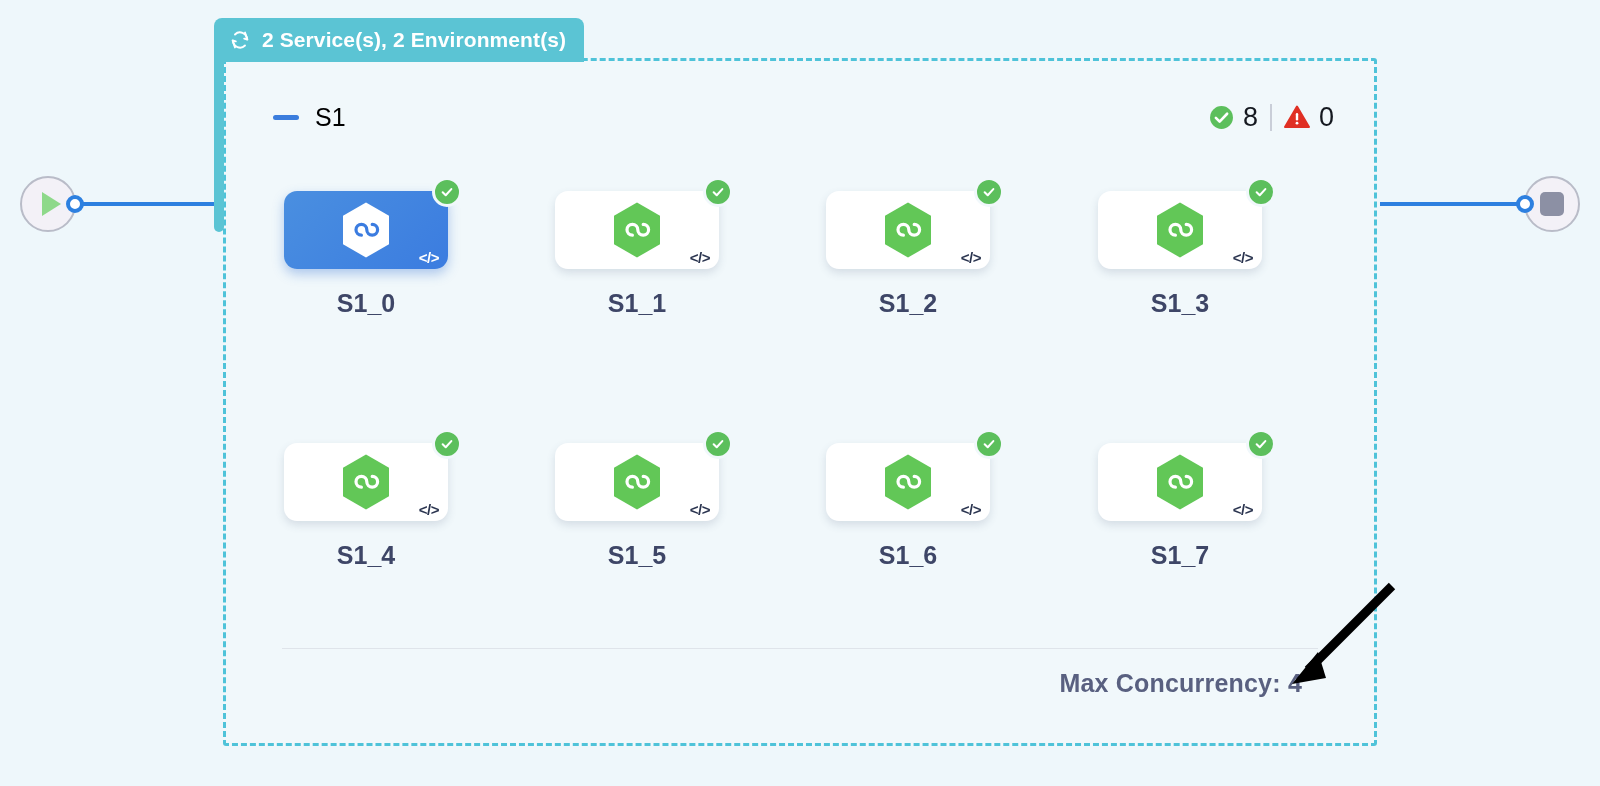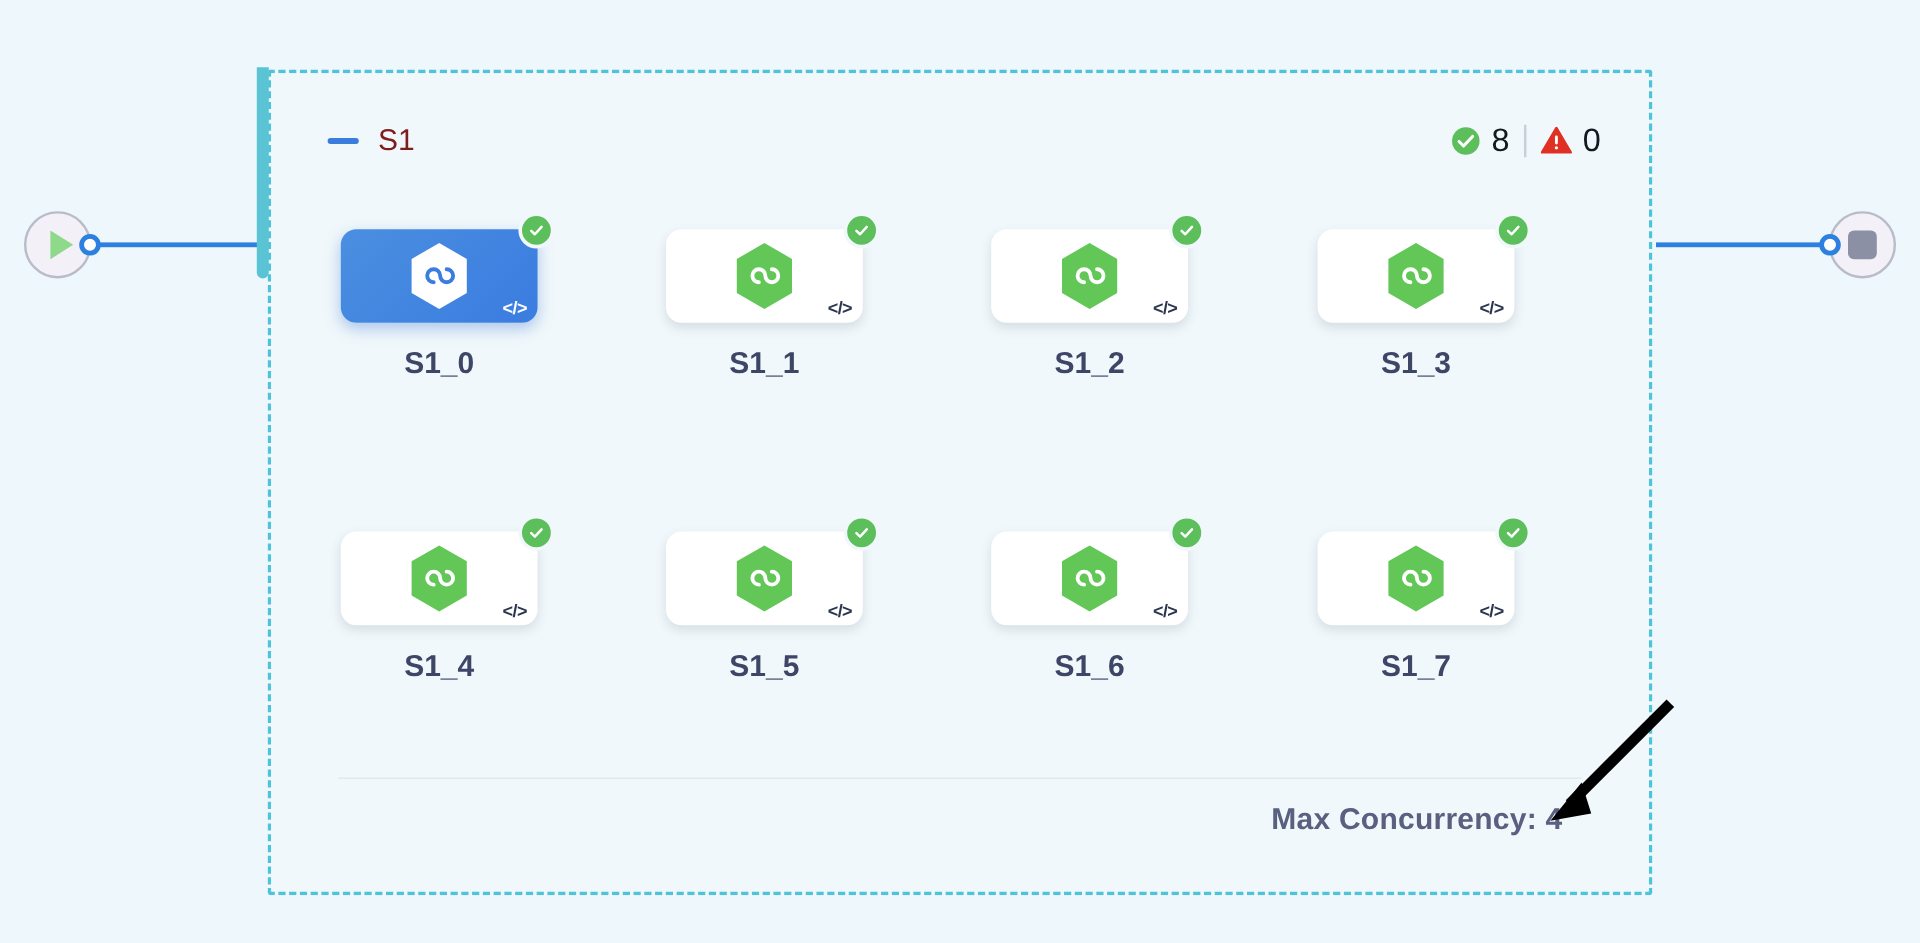--- a/index.html
+++ b/index.html
@@ -66,21 +66,21 @@
 
   
   #group-header {
     position: absolute; left: 47px; top: 36px; right: 40px; height: 40px;
     display: flex; align-items: center;
   }
   #collapse-toggle {
     width: 26px; height: 5px; border-radius: 3px; background: #3b7ddd;
     margin-right: 16px; cursor: pointer;
   }
-  #group-title { font-size: 25px; color: #7f1d1d; font-weight: 400; }
+  #group-title { font-size: 25px; color: #000000; font-weight: 400; }
 
   #status-cluster {
     margin-left: auto; display: flex; align-items: center; gap: 12px;
     font-size: 27px; color: #14181f; font-weight: 400;
   }
   .status-pair { display: flex; align-items: center; gap: 9px; }
   .status-sep { width: 2px; height: 27px; background: #c9ced8; }
   .ok-badge { width: 25px; height: 25px; }
   .warn-badge { width: 26px; height: 24px; display: block; }
 
@@ -156,20 +156,29 @@
   <div class="endpoint" id="start-endpoint">
     <div class="play-tri"></div>
   </div>
   <div class="port" id="start-port"></div>
 
   <div class="endpoint" id="end-endpoint">
     <div class="stop-sq"></div>
   </div>
   <div class="port" id="end-port"></div>
 
+  <div id="loop-tab">
+    <svg class="loop-icon" viewBox="0 0 24 24">
+      <path d="M7 6.5 A7 7 0 0 1 19 11.2" fill="none" stroke="#ffffff" stroke-width="1.9" stroke-linecap="round"></path>
+      <path d="M17 4.6 L19.4 11.6 L16.2 10.6" fill="none" stroke="#ffffff" stroke-width="1.9" stroke-linecap="round" stroke-linejoin="round"></path>
+      <path d="M17 17.5 A7 7 0 0 1 5 12.8" fill="none" stroke="#ffffff" stroke-width="1.9" stroke-linecap="round"></path>
+      <path d="M7 19.4 L4.6 12.4 L7.8 13.4" fill="none" stroke="#ffffff" stroke-width="1.9" stroke-linecap="round" stroke-linejoin="round"></path>
+    </svg>
+    <span>2 Service(s), 2 Environment(s)</span>
+  </div>
   <div id="loop-spine"></div>
 
   <div id="loop-body">
 
     <div id="group-header">
       <div id="collapse-toggle"></div>
       <span id="group-title">S1</span>
 
       <div id="status-cluster">
         <div class="status-pair">

